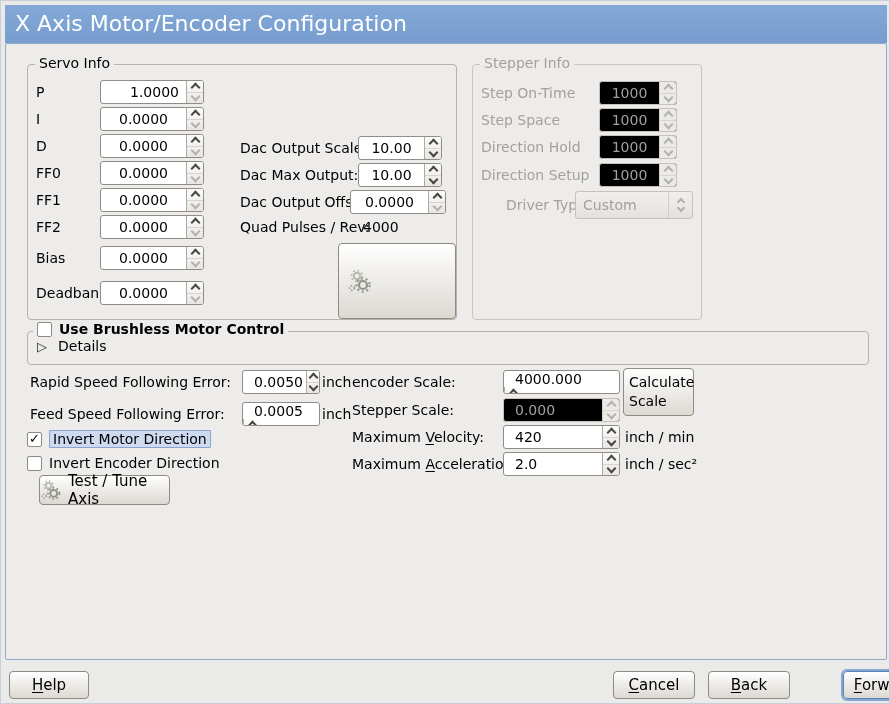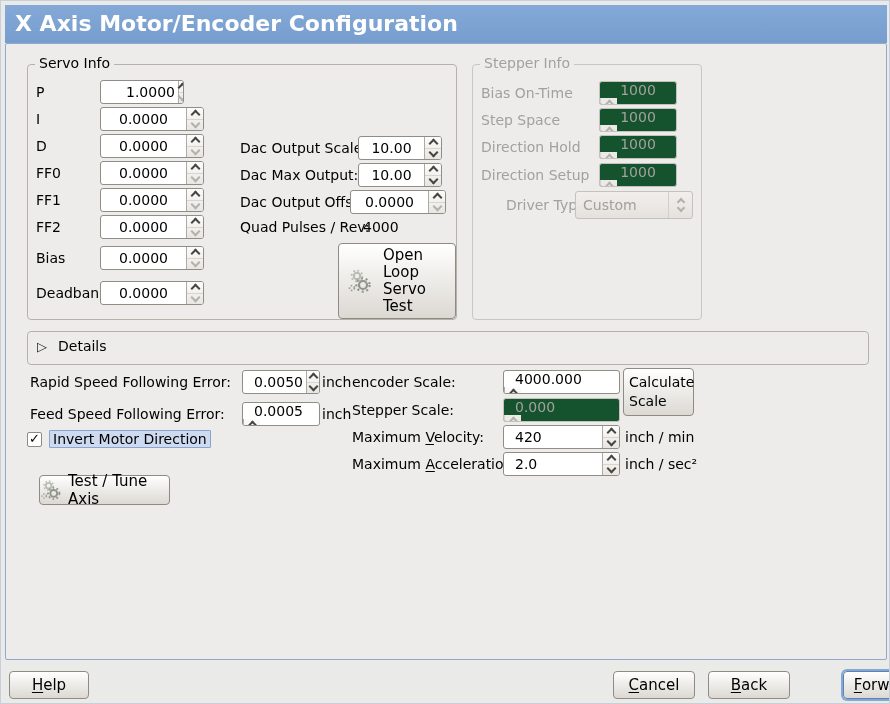--- a/index.html
+++ b/index.html
@@ -1,21 +1,21 @@
 <!DOCTYPE html>
 <html style="--titlebar_blue: #84a9d8; --titlebar_blue2: #769dce; --panel_border: #90a9cc; --focus_bg: #cddaf0; --focus_border: #89a4ce; --forward_focus: #84a7d6;"><head>
 <meta charset="utf-8">
 <style>
   * { box-sizing: border-box; margin: 0; padding: 0; }
   body { font-family: "DejaVu Sans", "Liberation Sans", sans-serif; background: #fff; }
   .window { position: relative; width: 890px; height: 704px; background: #eaeae8;
             border: 1px solid #c9cfda; overflow: hidden; font-size: 14px; color: #000; }
   .titlebar { position: absolute; left: 4px; top: 4px; width: 882px; height: 38px;
               background: linear-gradient(180deg, var(--titlebar_blue,#84a9d8), var(--titlebar_blue2,#769dce));
-              color: #fff; font-size: 22px; font-weight: bold; line-height: 38px; padding-left: 10px; }
+              color: #fff; font-size: 22px; font-weight: normal; line-height: 38px; padding-left: 10px; }
   .content { position: absolute; left: 4px; top: 42px; width: 882px; height: 617px;
              background: #edecea; border: 1px solid var(--panel_border,#90a9cc); border-radius: 2px; }
 
   .frame { position: absolute; border: 1px solid #b6b2aa; border-radius: 4px; }
   .frame .legend { position: absolute; top: -10px; left: 7px; background: #edecea; padding: 0 4px; }
   .frame.disabled { border-color: #c9c6c0; }
   .dis-text { color: #a3a19c; }
 
   .lbl { position: absolute; line-height: 24px; white-space: nowrap; }
 
@@ -25,21 +25,21 @@
   .spin.leftalign .spin-val { justify-content: flex-start; padding-left: 11px; }
   .spin .spin-btns { width: 17px; border-left: 1px solid #aeaba4;
           background: linear-gradient(180deg,#fcfcfb,#e8e6e2); display: flex; flex-direction: column; }
   .spin .spin-btns i { flex: 1; display: flex; align-items: center; justify-content: center; }
   .spin .spin-btns i.down { border-top: 1px solid #d8d5cf; }
   .chev::before { content: ""; display: block; width: 5px; height: 5px;
           border-left: 2px solid #46453f; border-bottom: 2px solid #46453f; }
   .chev.up::before { transform: rotate(135deg); margin-top: 3px; }
   .chev.down::before { transform: rotate(-45deg); margin-bottom: 3px; }
   .chev.dim::before { border-color: #b3b1ab; }
-  .spin.disabled { background: #14532d; border-color: #c5c2bc; flex-direction: column; }
+  .spin.disabled { background: #000000; border-color: #c5c2bc; }
   .spin.disabled .spin-btns { background: #eceae7; border-left-color: #d5d2cc; }
 
   .combo { position: absolute; display: flex; border: 1px solid #c5c2bc; border-radius: 3px;
            background: linear-gradient(180deg,#f1efec,#e5e2de); }
   .combo .combo-val { flex: 1; display: flex; align-items: center; padding-left: 7px; }
   .combo .combo-btn { width: 24px; border-left: 1px solid #d2cfc9; display: flex;
            flex-direction: column; align-items: center; justify-content: center; }
   .combo .combo-btn .chev::before { width: 4px; height: 4px; }
 
   .btn { position: absolute; background: linear-gradient(180deg,#ffffff,#efedea 45%,#dcd9d3);
@@ -71,21 +71,21 @@
 
 <div class="window">
   <div class="titlebar">X Axis Motor/Encoder Configuration</div>
 
   <div class="content">
 
     <div class="frame" style="left:21px; top:20px; width:430px; height:256px;">
       <span class="legend">Servo Info</span>
 
       <span class="lbl" style="left:8px; top:15px;">P</span>
-      <div class="spin" style="left:72px; top:15px; width:84px;padding-left:22px;">
+      <div class="spin" style="left:72px; top:15px; width:104px;padding-left:22px;">
         <span class="spin-val">1.0000</span>
         <span class="spin-btns">
             <i class="chev up"></i>
             <i class="chev down dim"></i>
           </span>
       </div>
       <span class="lbl" style="left:8px; top:42px;">I</span>
       <div class="spin" style="left:72px; top:42px; width:104px;">
         <span class="spin-val">0.0000</span>
         <span class="spin-btns">
@@ -172,33 +172,27 @@
       <div class="btn ol-btn" style="left:310px; top:178px; width:118px; height:76px;">
         <svg class="gears-svg" width="28" height="28" viewBox="0 0 28 28">
           <g fill="none">
             <circle cx="10" cy="9" r="3.2" stroke="#b7bbb1" stroke-width="2"></circle>
             <circle cx="10" cy="9" r="5.4" stroke="#b7bbb1" stroke-width="1.8" stroke-dasharray="1.8 2.4"></circle>
             <circle cx="16" cy="18" r="4" stroke="#8f958b" stroke-width="2.2"></circle>
             <circle cx="16" cy="18" r="6.6" stroke="#8f958b" stroke-width="2.2" stroke-dasharray="2 2.8"></circle>
             <circle cx="5" cy="21" r="2.4" stroke="#9aa096" stroke-width="1.8" stroke-dasharray="1.4 1.6"></circle>
           </g>
         </svg>
-        <span class="ol-lines">
-          <span>Open</span>
-          <span>Loop</span>
-          <span>Servo</span>
-          <span>Test</span>
-        </span>
       </div>
     </div>
 
     <div class="frame disabled" style="left:466px; top:20px; width:230px; height:256px;">
       <span class="legend dis-text">Stepper Info</span>
 
-      <span class="lbl dis-text" style="left:8px; top:16px;">Bias On-Time</span>
+      <span class="lbl dis-text" style="left:8px; top:16px;">Step On-Time</span>
       <div class="spin disabled" style="left:126px; top:16px; width:78px;">
         <span class="spin-val dis-text">1000</span>
         <span class="spin-btns">
             <i class="chev up dim"></i>
             <i class="chev down dim"></i>
           </span>
       </div>
       <span class="lbl dis-text" style="left:8px; top:43px;">Step Space</span>
       <div class="spin disabled" style="left:126px; top:43px; width:78px;">
         <span class="spin-val dis-text">1000</span>
@@ -228,20 +222,24 @@
       <div class="combo" style="left:102px; top:126px; width:118px; height:28px;">
         <span class="combo-val dis-text">Custom</span>
         <span class="combo-btn">
             <i class="chev up dim"></i>
             <i class="chev down dim"></i>
           </span>
       </div>
     </div>
 
     <div class="frame" style="left:21px; top:287px; width:842px; height:34px;">
+      <span class="legend legend-row" style="top:-11px; left:5px;">
+        <span class="cb"></span>
+        <span>Use Brushless Motor Control</span>
+      </span>
       <span class="expander">
         <span class="tri">▷</span>
         <span>Details</span>
       </span>
     </div>
 
     <span class="lbl" style="left:24px; top:326px;">Rapid Speed Following Error:</span>
     <div class="spin leftalign" style="left:236px; top:326px; width:78px;">
       <span class="spin-val">0.0050</span>
       <span class="spin-btns">
@@ -298,20 +296,24 @@
       <span class="spin-btns">
           <i class="chev up"></i>
           <i class="chev down"></i>
         </span>
     </div>
     <span class="unit" style="left:619px; top:408px;">inch / sec²</span>
 
     <div class="chk-row" style="left:21px; top:386px;">
       <span class="cb checked"></span>
       <span class="focus-label">Invert Motor Direction</span>
+    </div>
+    <div class="chk-row" style="left:21px; top:411px;">
+      <span class="cb"></span>
+      <span>Invert Encoder Direction</span>
     </div>
 
     <div class="btn" style="left:33px; top:431px; width:131px; height:30px; gap:4px;">
       <svg class="gears-svg" width="24" height="24" viewBox="0 0 28 28">
         <g fill="none">
           <circle cx="10" cy="9" r="3.2" stroke="#b7bbb1" stroke-width="2"></circle>
           <circle cx="10" cy="9" r="5.4" stroke="#b7bbb1" stroke-width="1.8" stroke-dasharray="1.8 2.4"></circle>
           <circle cx="16" cy="18" r="4" stroke="#8f958b" stroke-width="2.2"></circle>
           <circle cx="16" cy="18" r="6.6" stroke="#8f958b" stroke-width="2.2" stroke-dasharray="2 2.8"></circle>
           <circle cx="5" cy="21" r="2.4" stroke="#9aa096" stroke-width="1.8" stroke-dasharray="1.4 1.6"></circle>

